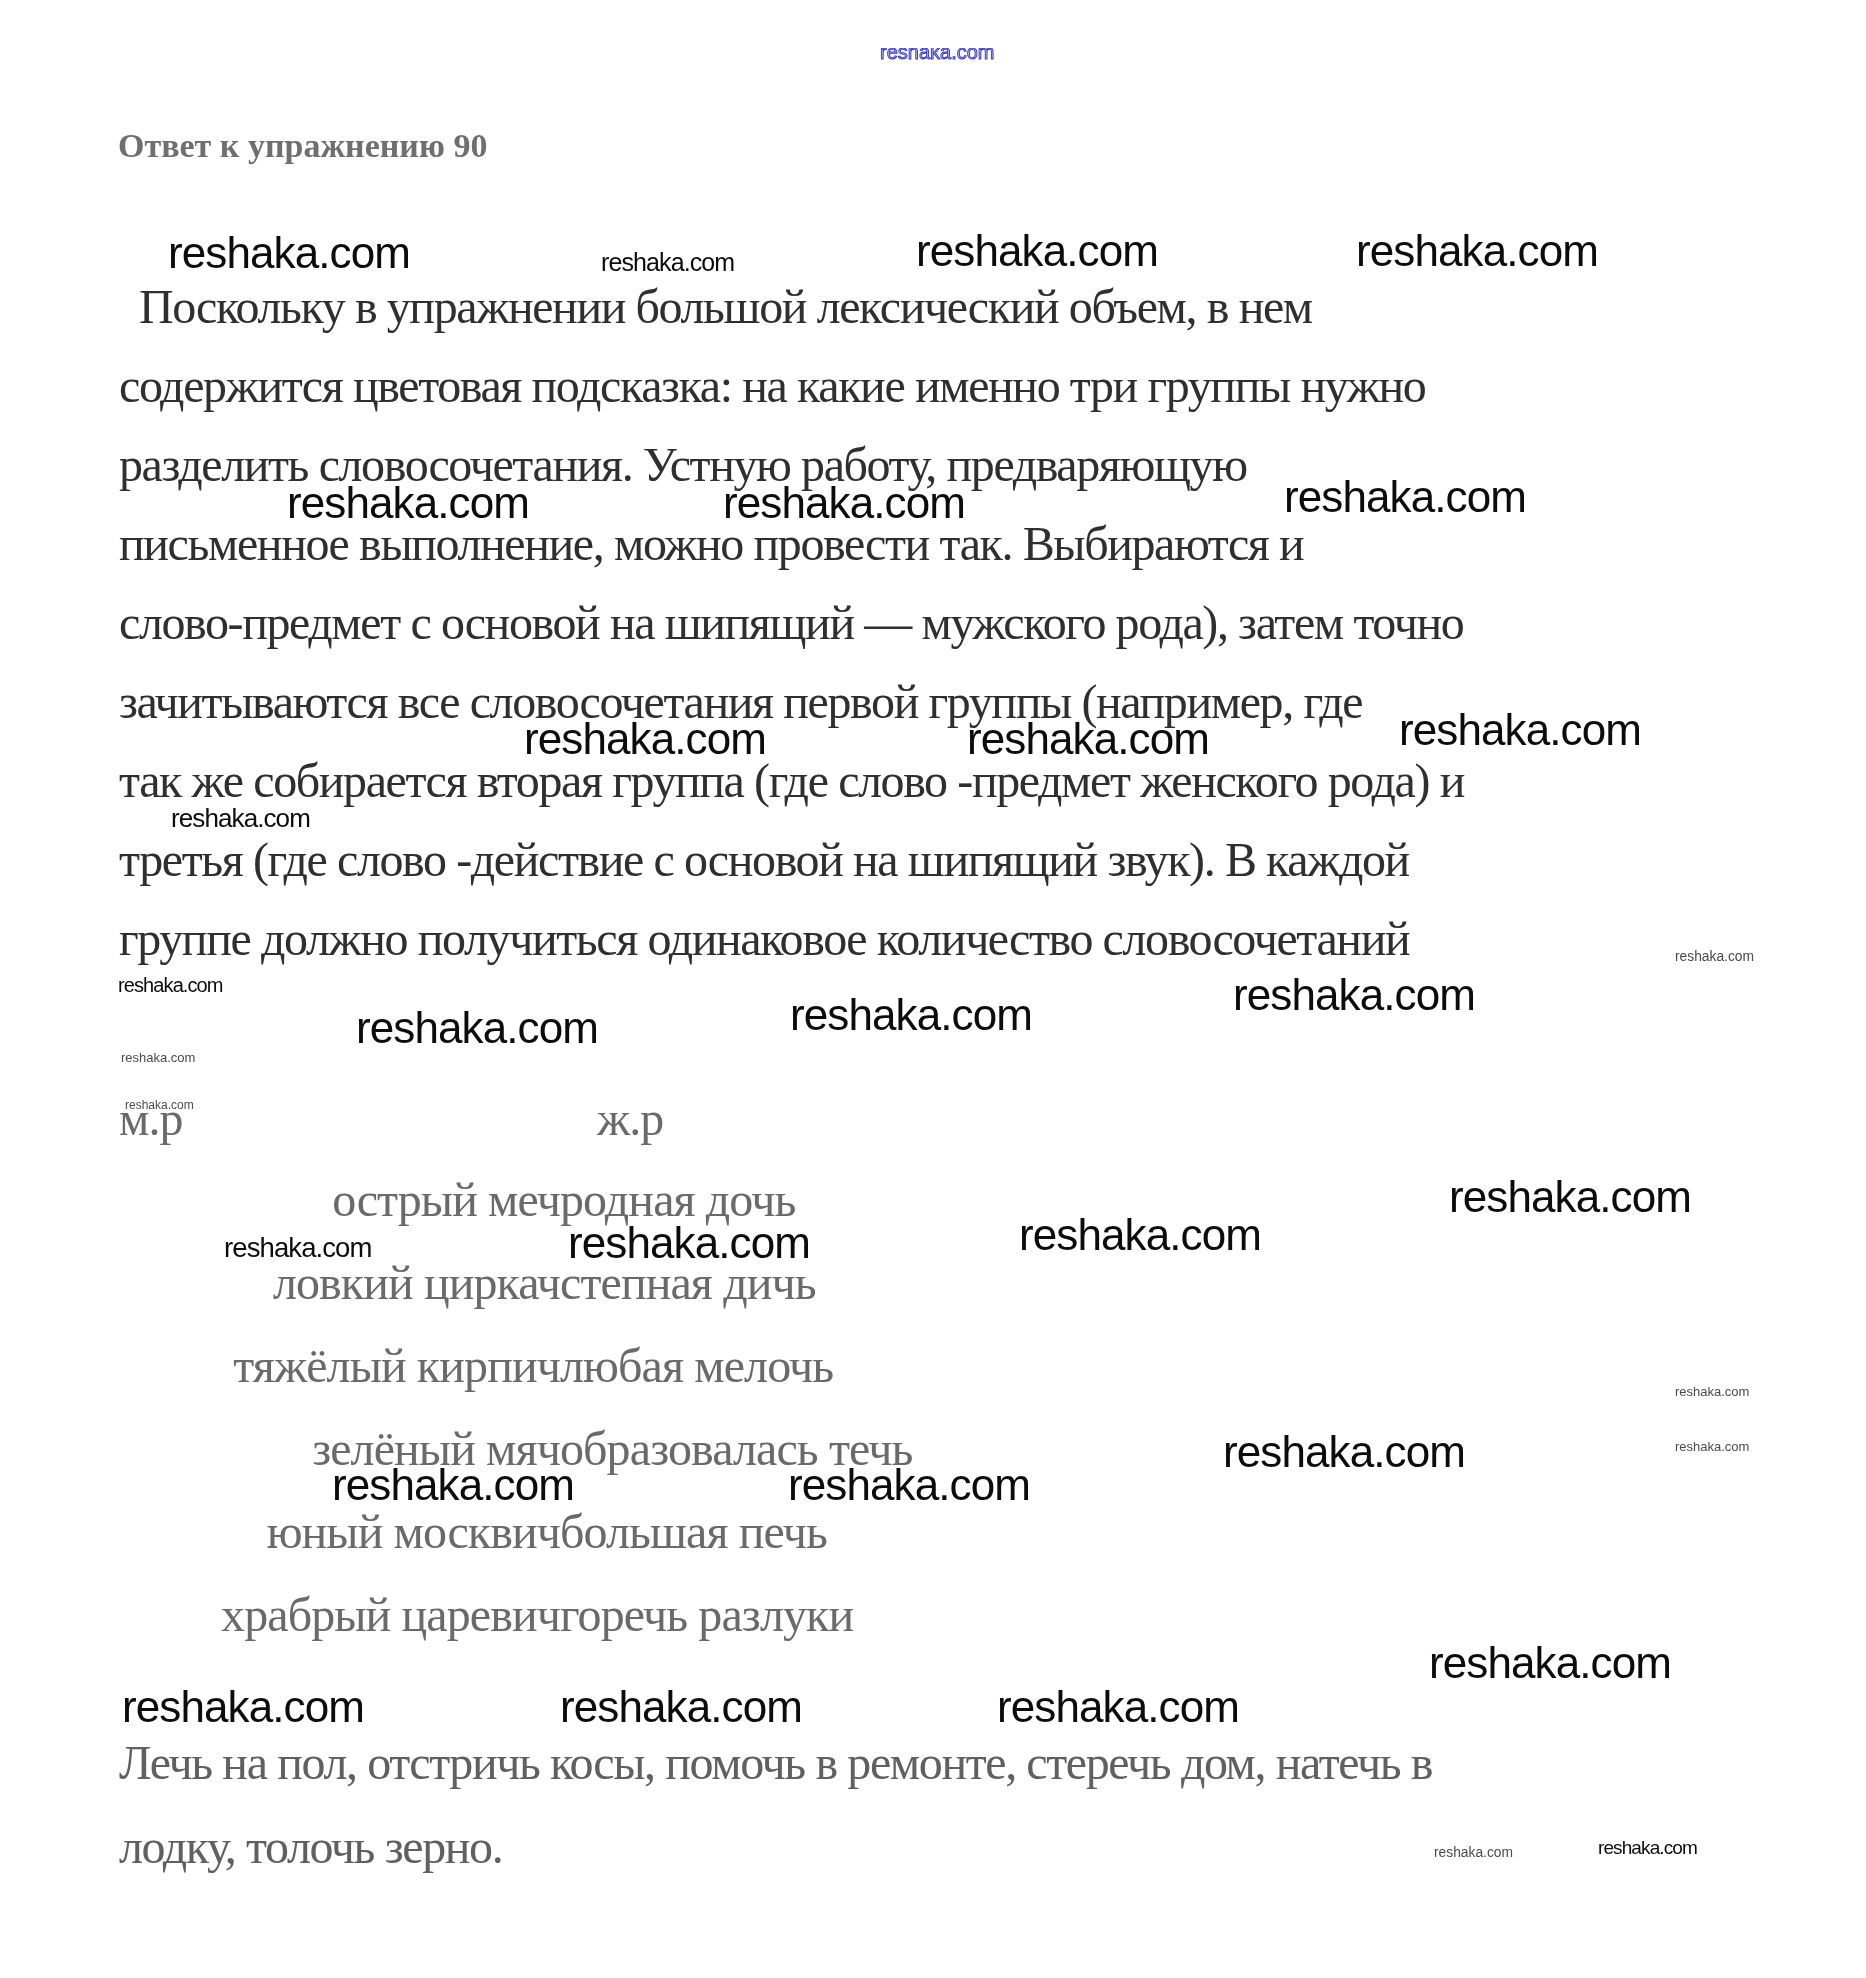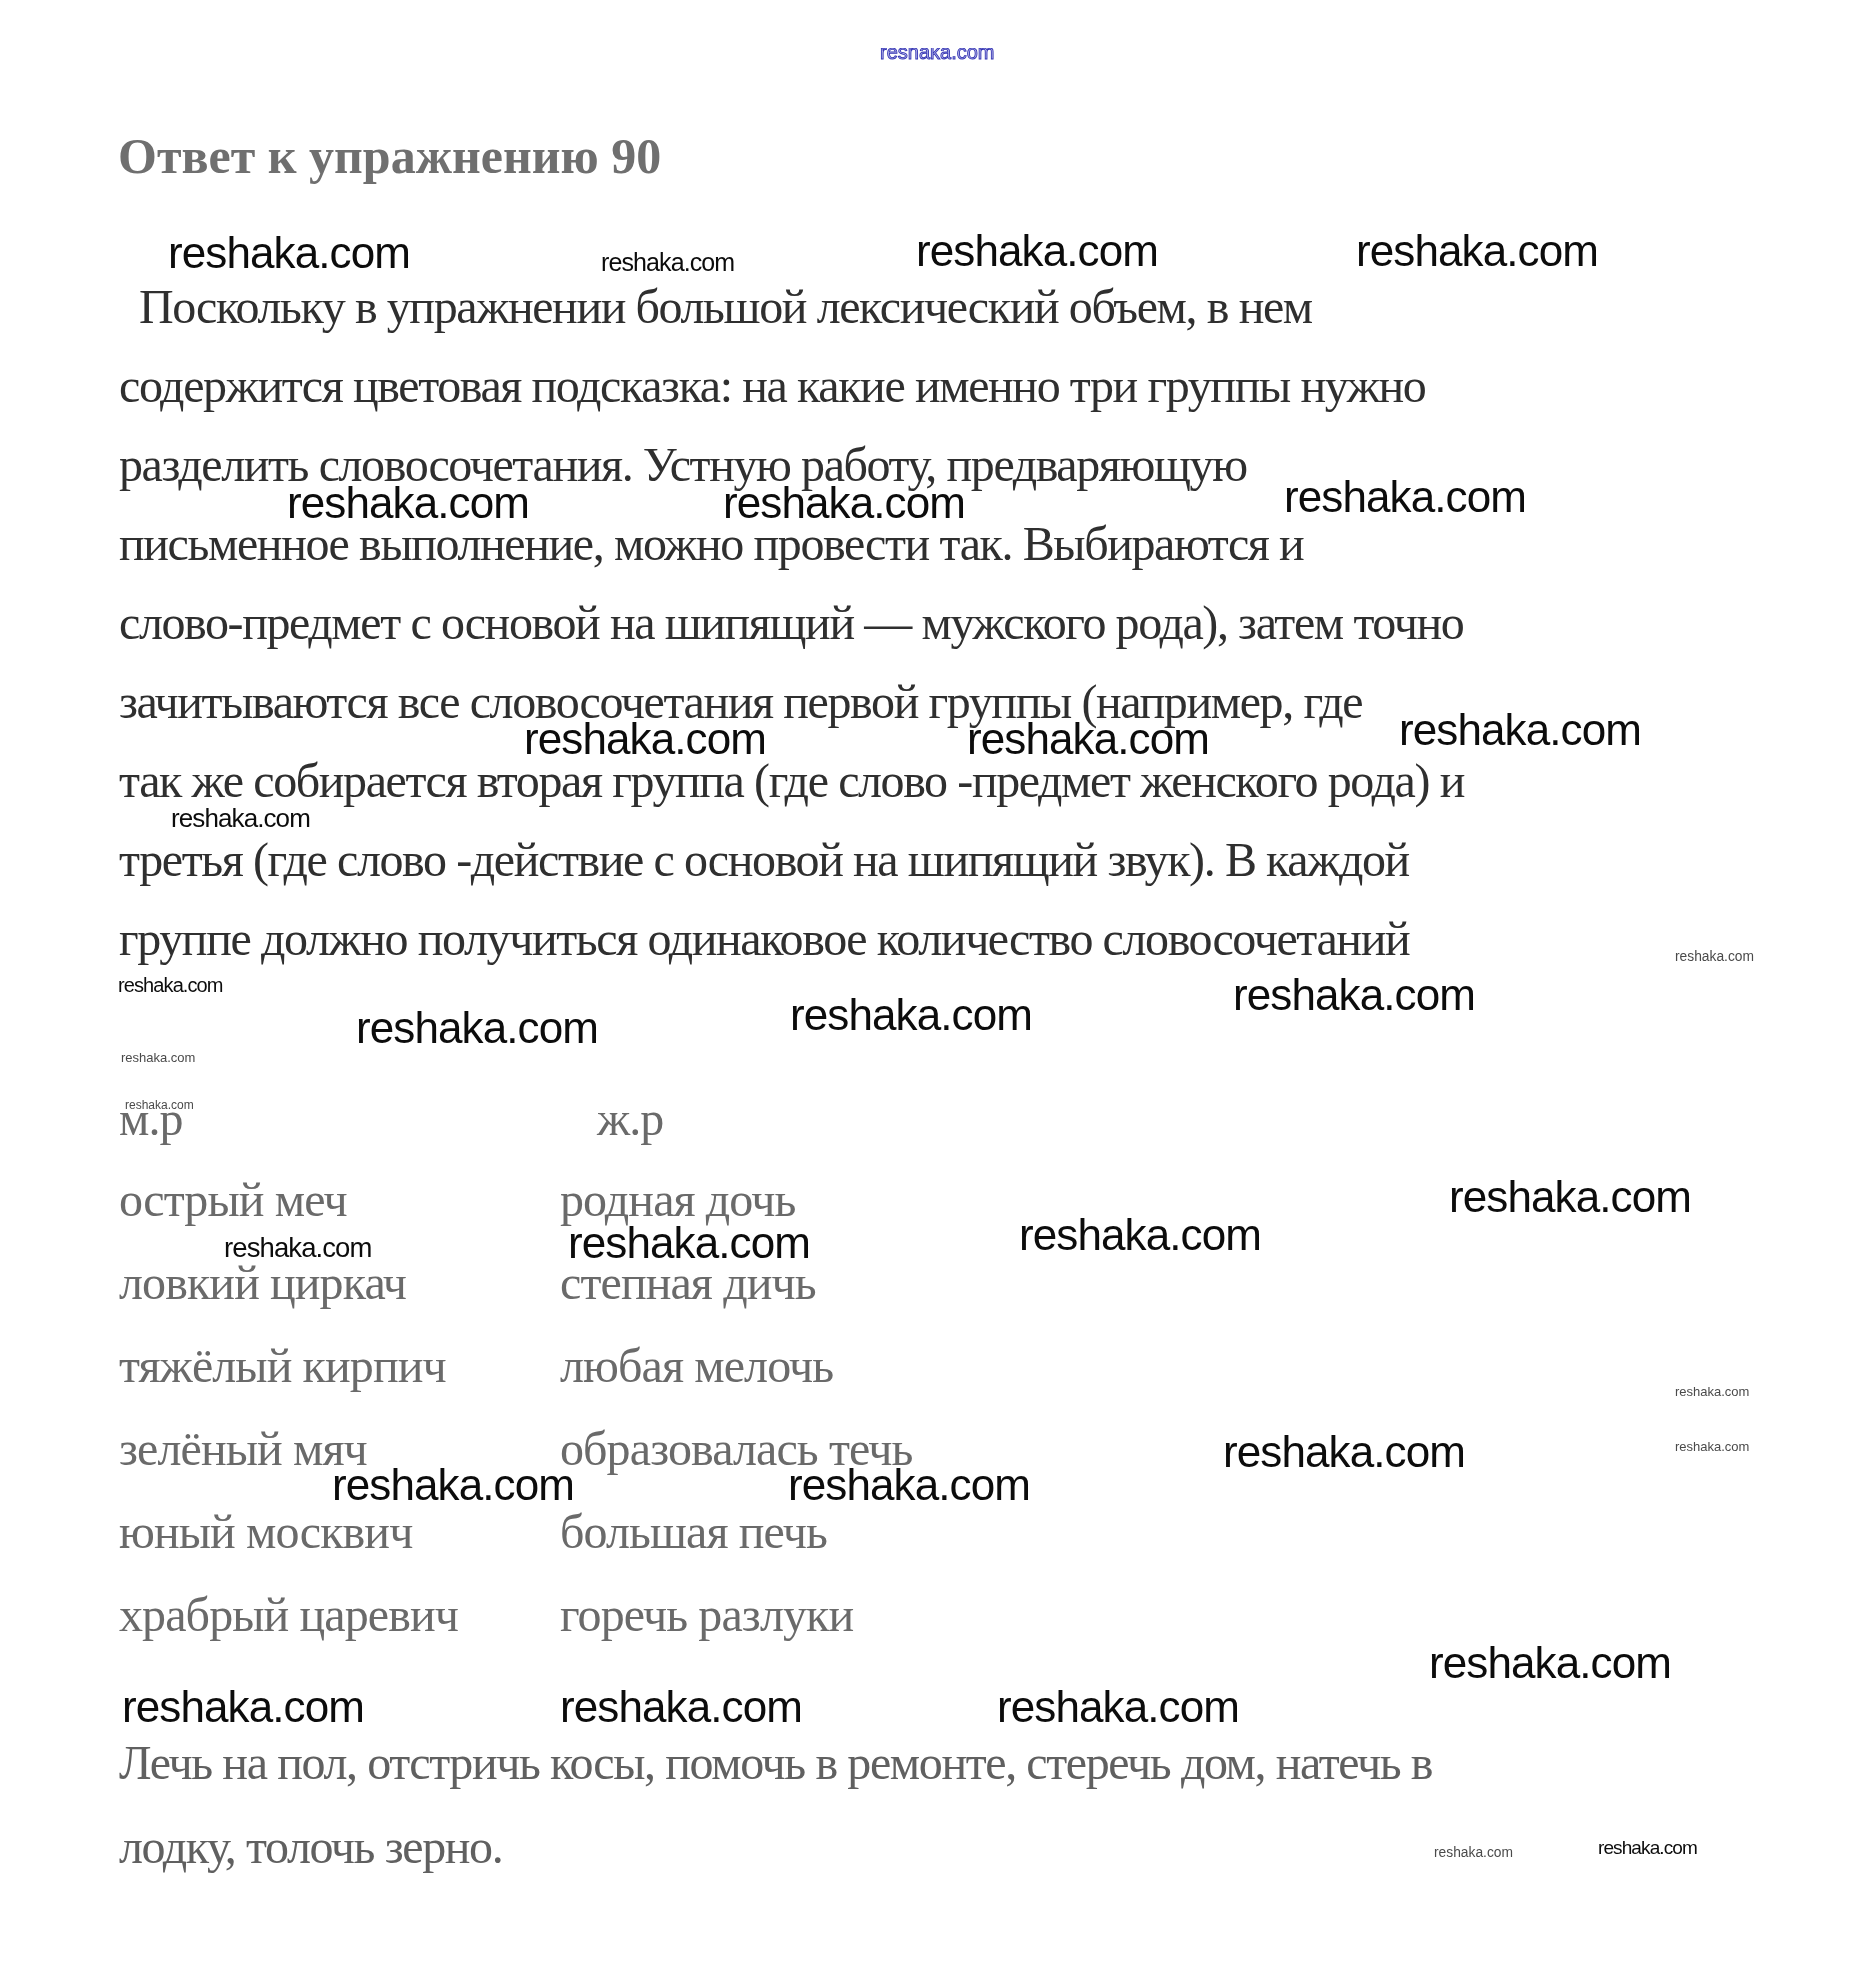--- a/index.html
+++ b/index.html
@@ -10,21 +10,21 @@
     background:#ffffff;
     overflow:hidden;
     font-family:"Liberation Serif","DejaVu Serif",serif;
     margin-top:48px;
   }
   
   .title{
     position:absolute;
     left:118px; top:79px;
     margin:0;
-    font-size:50px;
+    font-size:34px;
     font-weight:bold;
     color:#6f6f6f;
     letter-spacing:0px;
     white-space:nowrap;
   }
   
   .para{
     position:absolute;
     left:119px; top:219px;
     font-size:48px;
@@ -34,21 +34,21 @@
   }
   .para .line{white-space:nowrap;font-family:Liberation Serif, serif;}
   .para .line.first{text-indent:20px;}
   
   .cols{position:absolute; left:119px; top:1047px; font-size:48px; color:#6a6a6a; letter-spacing:-0.9px;}
   .col-hdr{position:absolute; top:0; line-height:48px; white-space:nowrap;}
   .col-hdr.left{left:0;}
   .col-hdr.right{left:478px;}
   .rows{position:absolute; left:0; top:81px;}
   .row{height:83px; white-space:nowrap; line-height:48px;}
-  .row .m{display:inline-block; width:441px;}
+  .row .m{display:inline-block; width:441px;text-align:right;}
   .row .f{display:inline-block;}
   
   .answer{
     position:absolute;
     left:119px; top:1673px;
     font-size:48px;
     line-height:84px;
     color:#606060;
     letter-spacing:-1.4px;
   }

